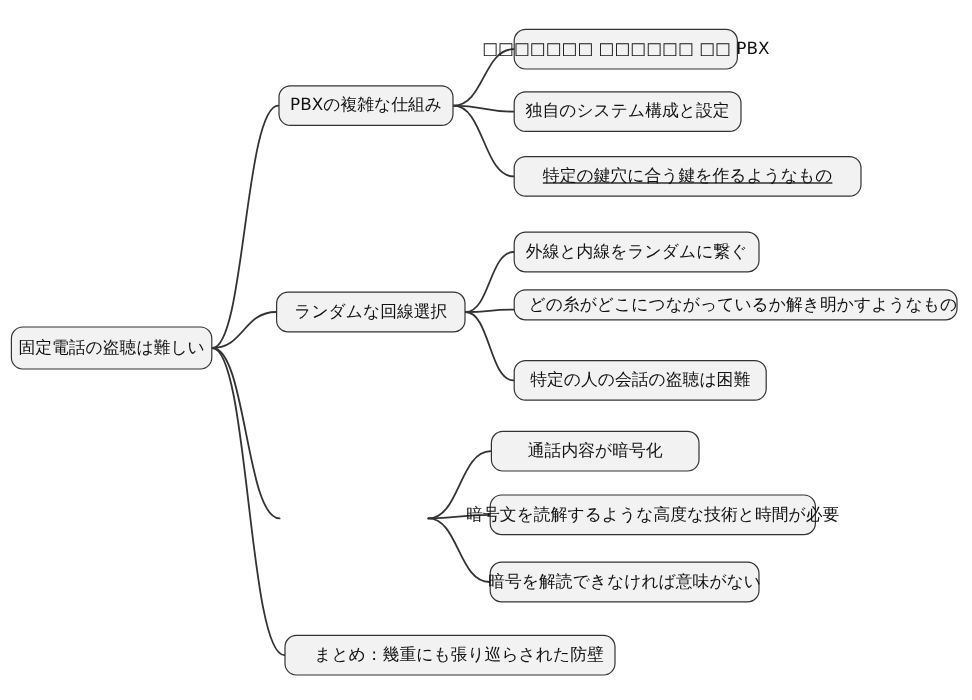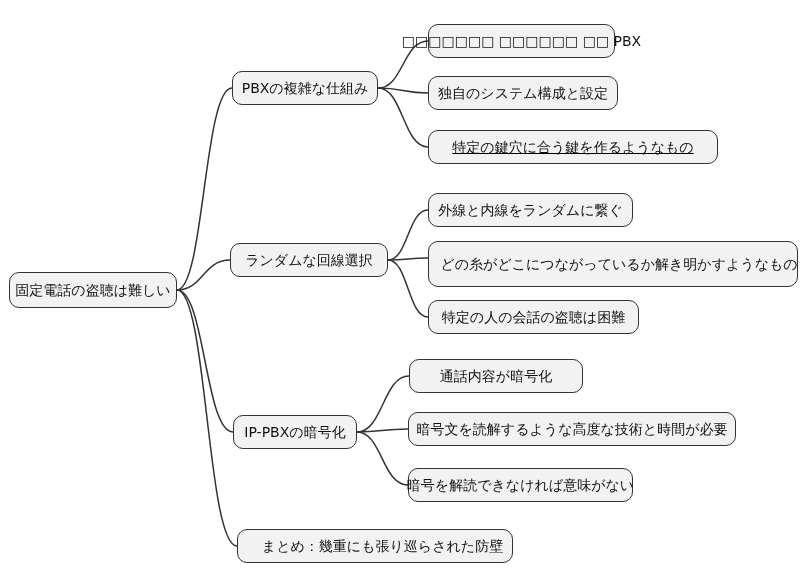--- a/index.html
+++ b/index.html
@@ -41,24 +41,24 @@
   
   #n-root { left:   9px; top: 272px; width: 168px; height: 36px; }
   #n-b1   { left: 232px; top:  71px; width: 146px; height: 34px; }
   #n-b2   { left: 230px; top: 243px; width: 158px; height: 34px; }
   #n-b3   { left: 233px; top: 415px; width: 124px; height: 34px; }
   #n-b4   { left: 237px; top: 529px; width: 276px; height: 34px; padding-left: 15px; }
   #n-c1a  { left: 428px; top:  24px; width: 187px; height: 34px; align-items: center; }
   #n-c1b  { left: 428px; top:  76px; width: 190px; height: 34px; }
   #n-c1c  { left: 428px; top: 130px; width: 290px; height: 34px; text-decoration: underline; }
   #n-c2a  { left: 428px; top: 193px; width: 205px; height: 34px; text-align: right; }
-  #n-c2b  { left: 428px; top: 241px; width: 370px; height: 46px; padding-left: 12px; }
+  #n-c2b  { left: 428px; top: 241px; width: 370px; height: 26px; padding-left: 12px; }
   #n-c2c  { left: 428px; top: 300px; width: 211px; height: 34px; }
   #n-c3a  { left: 409px; top: 359px; width: 174px; height: 34px; }
-  #n-c3b  { left: 408px; top: 412px; width: 328px; height: 34px; }
+  #n-c3b  { left: 408px; top: 412px; width: 272px; height: 34px; }
   #n-c3c  { left: 408px; top: 468px; width: 225px; height: 34px; }
 </style>
 </head>
 <body>
 
 <div id="canvas">
 
   <svg id="edges" width="810" height="583" viewBox="0 0 810 583">
     <g fill="none" stroke="#333333" stroke-width="1.5" stroke-linecap="round">
 
@@ -84,23 +84,20 @@
   <div class="node" id="n-root">
     <span>固定電話の盗聴は難しい</span>
   </div>
 
   <div class="node" id="n-b1">
     <span>PBXの複雑な仕組み</span>
   </div>
   <div class="node" id="n-b2">
     <span>ランダムな回線選択</span>
   </div>
-  <div class="node" id="n-b3">
-    <span>IP-PBXの暗号化</span>
-  </div>
   <div class="node" id="n-b4">
     <span>まとめ：幾重にも張り巡らされた防壁</span>
   </div>
 
   <div class="node" id="n-c1a">
     <span>□□□□□□□ □□□□□□ □□ PBX</span>
   </div>
   <div class="node" id="n-c1b">
     <span>独自のシステム構成と設定</span>
   </div>

